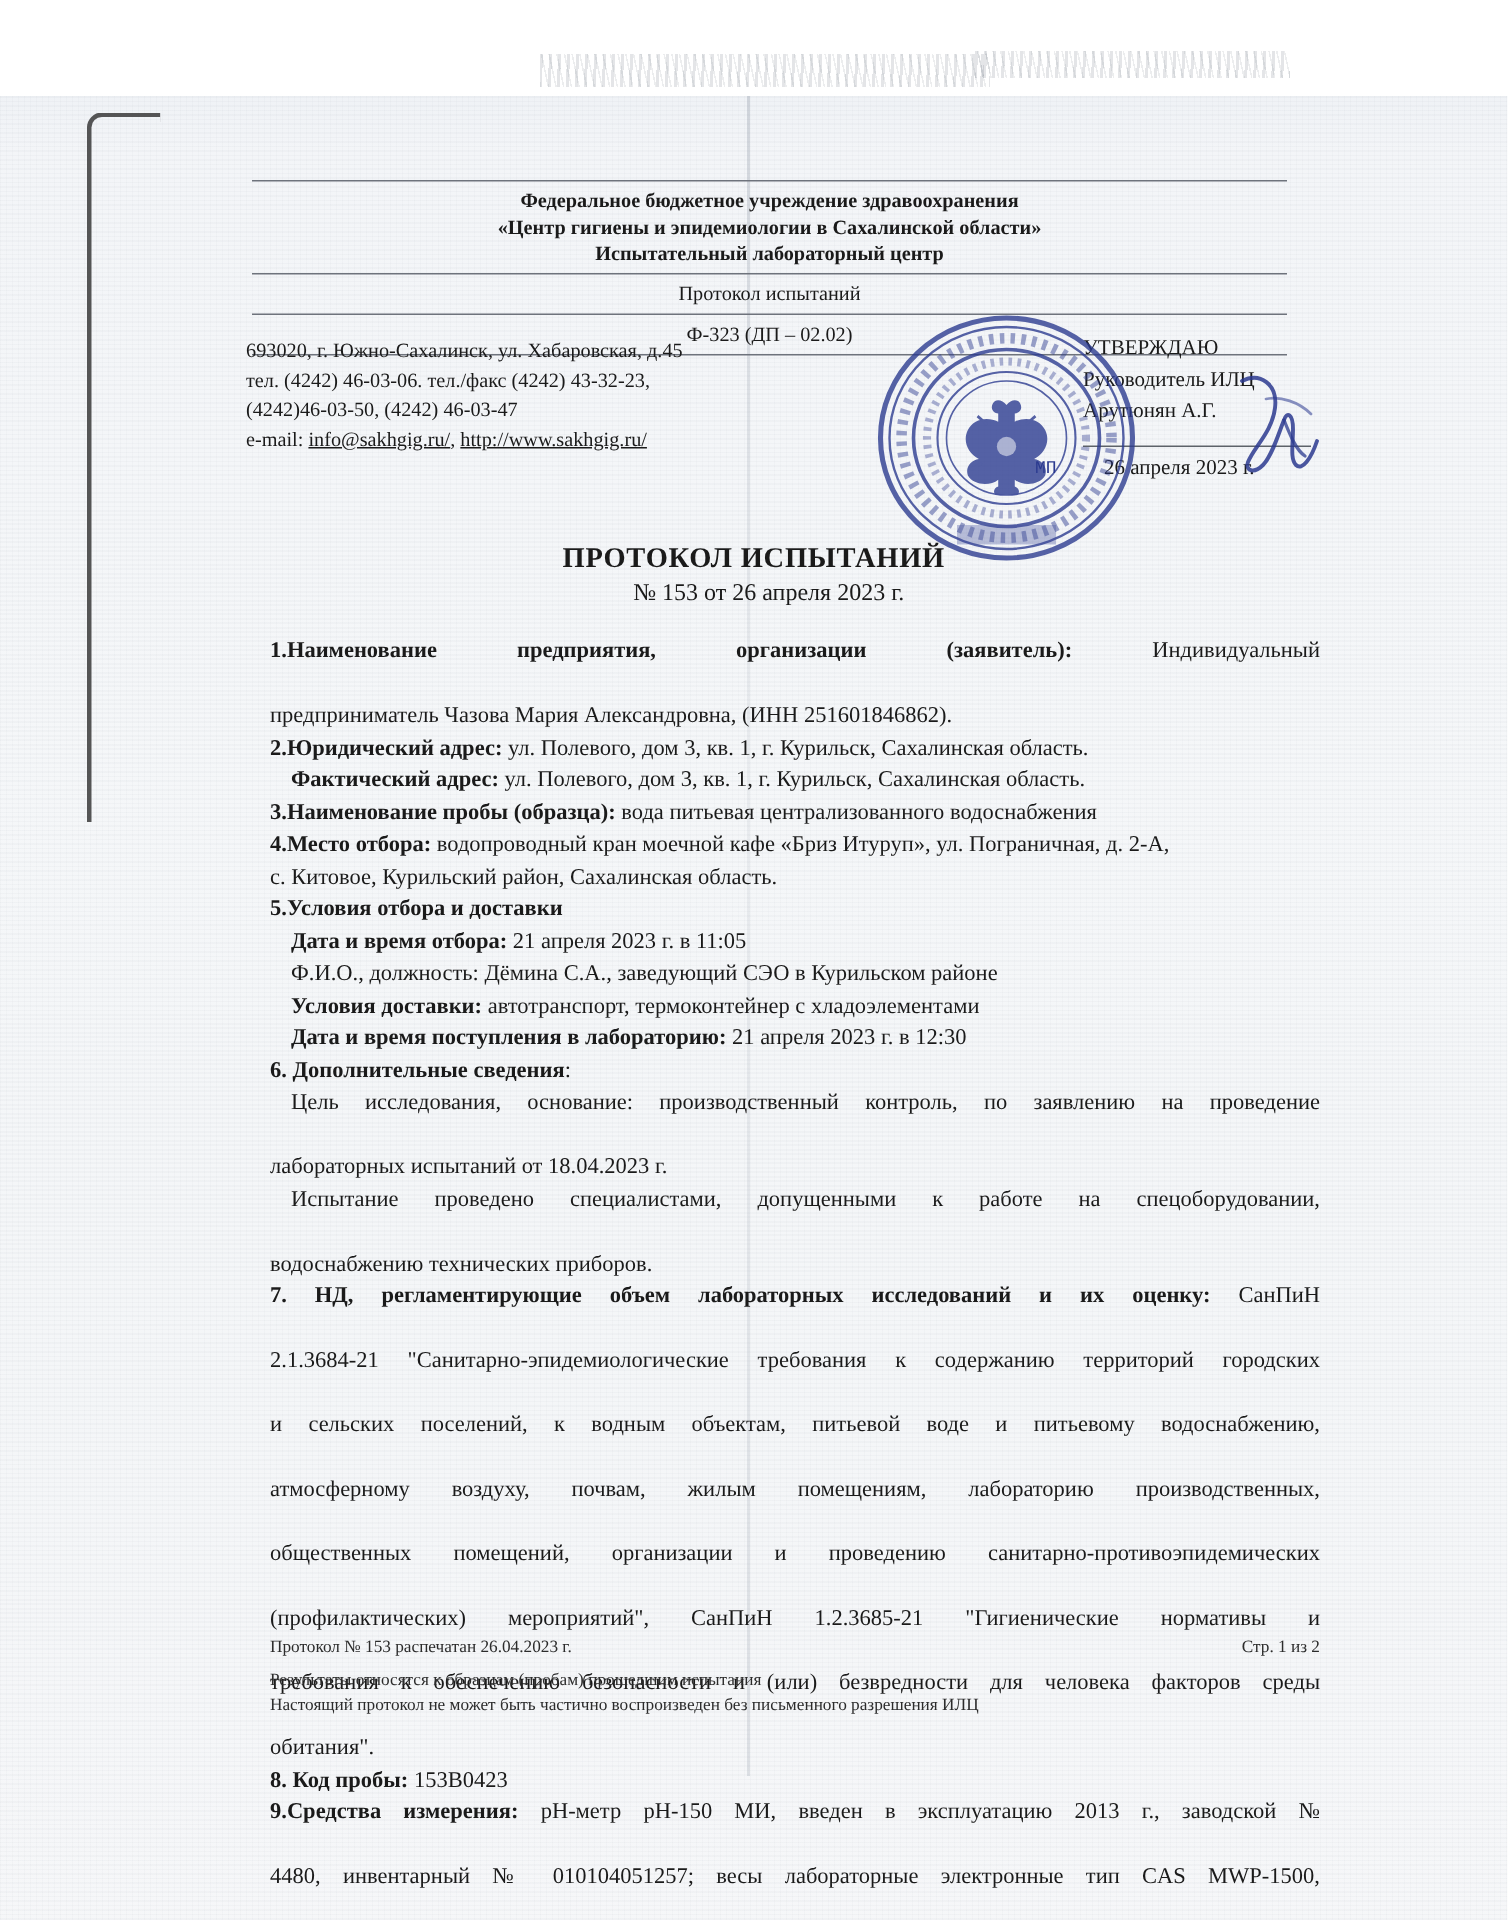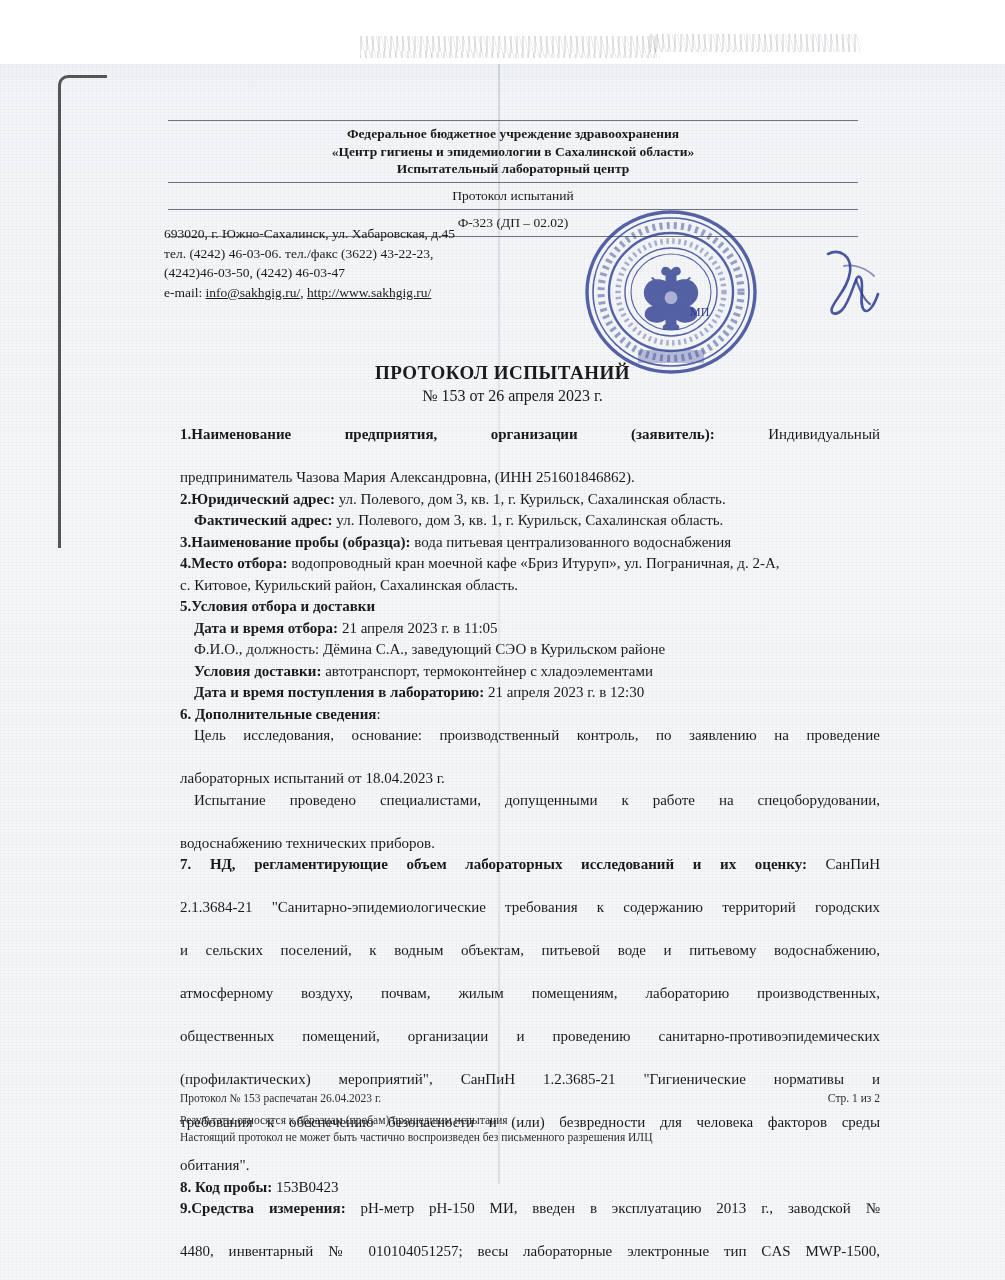--- a/index.html
+++ b/index.html
@@ -144,21 +144,21 @@
   }
   .approval .date-line {
     font-size: 14px;
     padding-left: 14px;
   }
   .mp-mark {
     position: absolute;
     left: 690px; top: 305px;
     font-size: 12px;
     color: #2b3a8f;
-    font-family: Liberation Serif, serif;
+    font-family: Liberation Mono, monospace;
   }
 
   
   .signature {
     position: absolute;
     left: 770px; top: 246px;
     width: 120px; height: 72px;
     pointer-events: none;
   }
 
@@ -263,29 +263,36 @@
       <td class="proto-cell">Протокол  испытаний</td>
     </tr>
     <tr>
       <td class="form-cell">Ф-323 (ДП – 02.02)</td>
     </tr>
   </tbody>
     </table>
 
   <div class="contacts">
     <div>693020, г. Южно-Сахалинск, ул. Хабаровская, д.45</div>
-    <div>тел. (4242) 46-03-06. тел./факс (3622) 43-22-23,</div>
+    <div>тел. (4242) 46-03-06. тел./факс (4242) 43-32-23,</div>
     <div>(4242)46-03-50, (4242) 46-03-47</div>
     <div class="mail-line">
       <span>e-mail:</span>
       <span class="u">info@sakhgig.ru/</span><span>,</span>
       <span class="u">http://www.sakhgig.ru/</span>
     </div>
   </div>
 
+  <div class="approval">
+    <div>УТВЕРЖДАЮ</div>
+    <div>Руководитель ИЛЦ</div>
+    <div>Арутюнян А.Г.</div>
+    <div class="sig-rule"></div>
+    <div class="date-line">26 апреля  2023 г.</div>
+  </div>
 
   <div class="mp-mark">МП</div>
 
   <svg class="signature" viewBox="0 0 120 72">
     <path d="M58 8 C70 2, 82 10, 80 26 C78 42, 66 52, 62 62 C60 68, 66 70, 72 64 C78 58, 82 44, 86 34 C88 28, 92 30, 92 40 C92 50, 90 60, 94 64 C98 68, 104 60, 108 48" fill="none" stroke="#2b3a8f" stroke-width="2.6" stroke-linecap="round" opacity=".85"></path>
     <path d="M86 34 C90 44, 94 54, 100 58" fill="none" stroke="#2b3a8f" stroke-width="2.2" stroke-linecap="round" opacity=".75"></path>
     <path d="M74 20 C84 18, 96 22, 104 30" fill="none" stroke="#2b3a8f" stroke-width="1.8" stroke-linecap="round" opacity=".55"></path>
   </svg>
 
   <svg class="stamp" viewBox="0 0 186 180">

